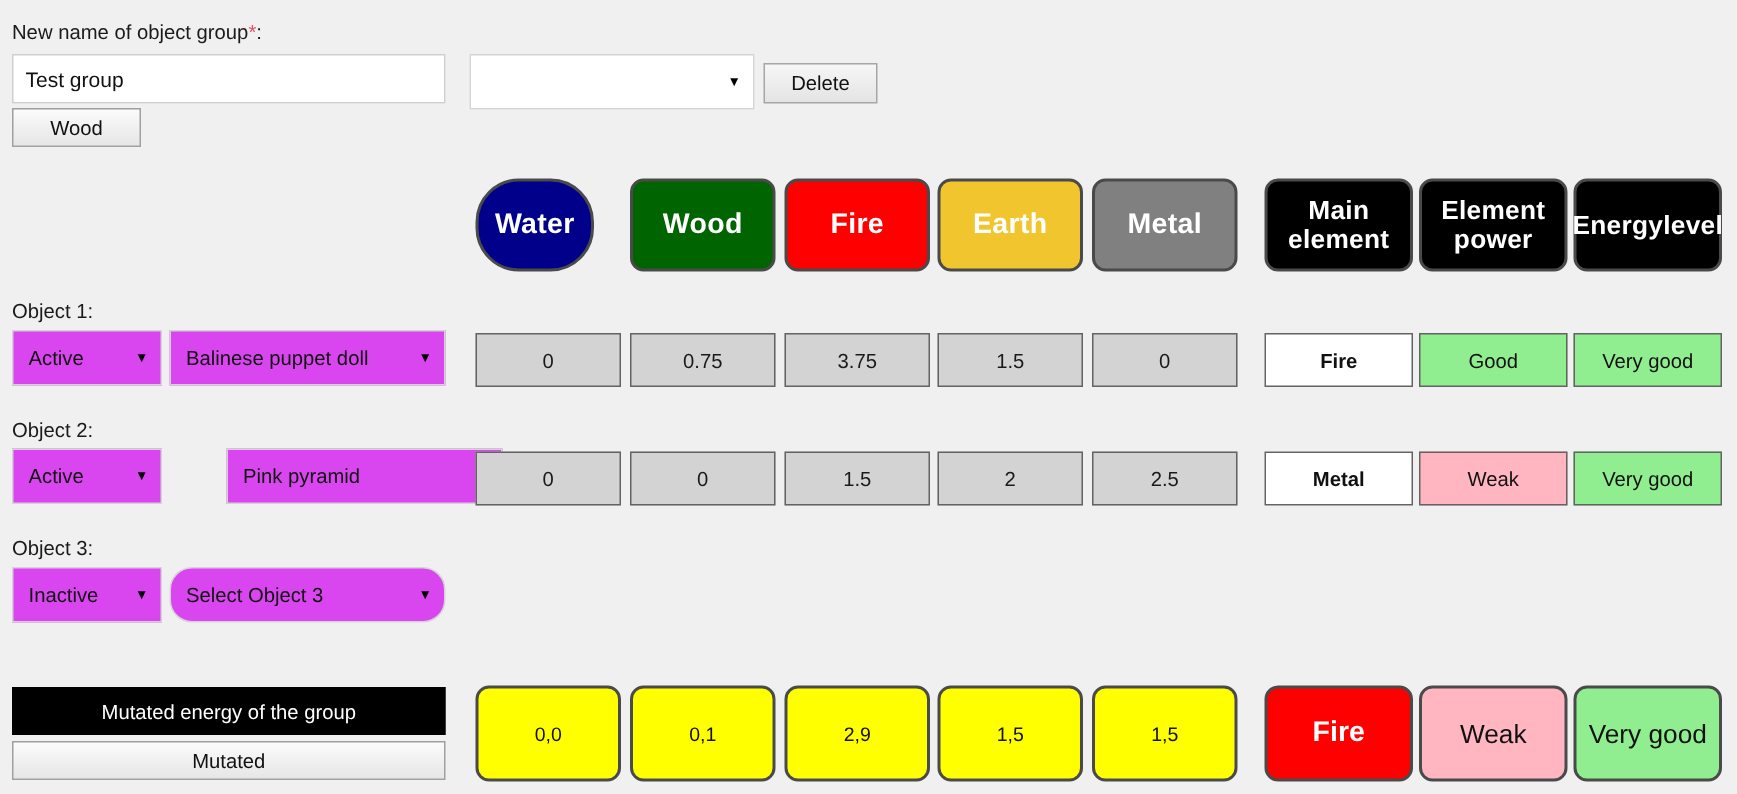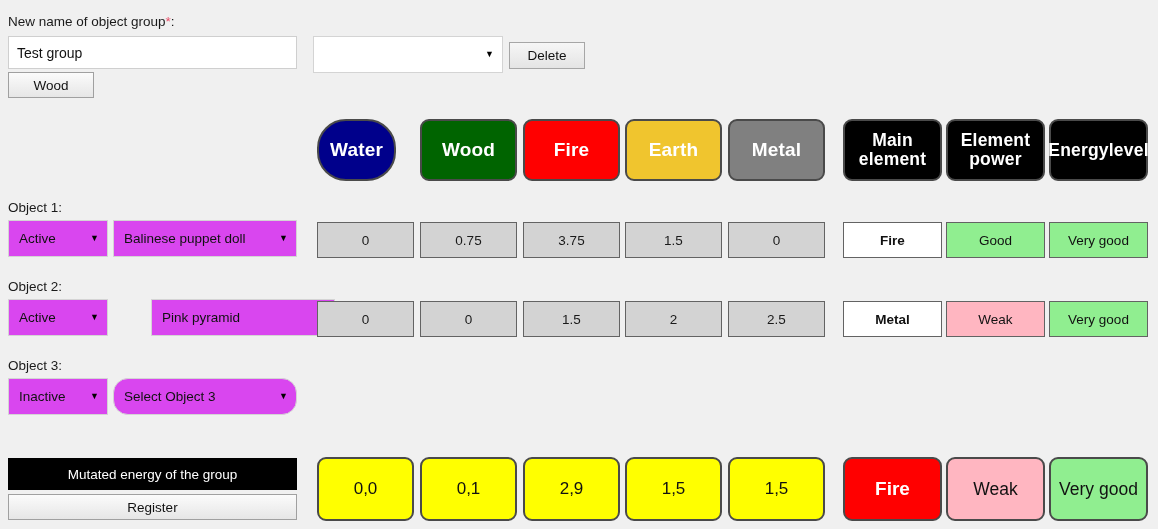--- a/index.html
+++ b/index.html
@@ -164,21 +164,21 @@
     padding: 0;
   }
 
   .mutcell {
     height: 64px;
     border: 2px solid #4a4a4a;
     border-radius: 9px;
     display: flex;
     align-items: center;
     justify-content: center;
-    font-size: 17px;
+    font-size: 13px;
     color: #111;
     background: #ffff00;
     white-space: nowrap;
   }
   .mutcell.fire { background: #ff0000; color: #fff; font-weight: bold; font-size: 19px; }
   .mutcell.weakc { background: #ffb6c1; font-size: 17.5px; }
   .mutcell.goodc { background: #90ee90; font-size: 17.5px; }
 </style>
 </head>
 <body>
@@ -261,21 +261,21 @@
         <span class="sel-text">Inactive</span>
         <span class="caret">▼</span>
       </div>
       <div class="abs sel" style="left: 113px; top: 378px; width: 184px; border-radius: 15px;">
         <span class="sel-text">Select Object 3</span>
         <span class="caret">▼</span>
       </div>
     </div>
 
   <div class="abs mut-title">Mutated energy of the group</div>
-  <button class="abs register-btn">Register</button>
+  <button class="abs register-btn">Mutated</button>
   <div id="mutated-cells">
       <div class="abs mutcell" style="left: 317px; top: 457px; width: 97px; background: rgb(255, 255, 0);">0,0</div>
       <div class="abs mutcell" style="left: 420px; top: 457px; width: 97px; background: rgb(255, 255, 0);">0,1</div>
       <div class="abs mutcell" style="left: 523px; top: 457px; width: 97px; background: rgb(255, 255, 0);">2,9</div>
       <div class="abs mutcell" style="left: 625px; top: 457px; width: 97px; background: rgb(255, 255, 0);">1,5</div>
       <div class="abs mutcell" style="left: 728px; top: 457px; width: 97px; background: rgb(255, 255, 0);">1,5</div>
       <div class="abs mutcell fire" style="left: 843px; top: 457px; width: 99px;">Fire</div>
       <div class="abs mutcell weakc" style="left: 946px; top: 457px; width: 99px;">Weak</div>
       <div class="abs mutcell goodc" style="left: 1049px; top: 457px; width: 99px;">Very good</div>
     </div>

